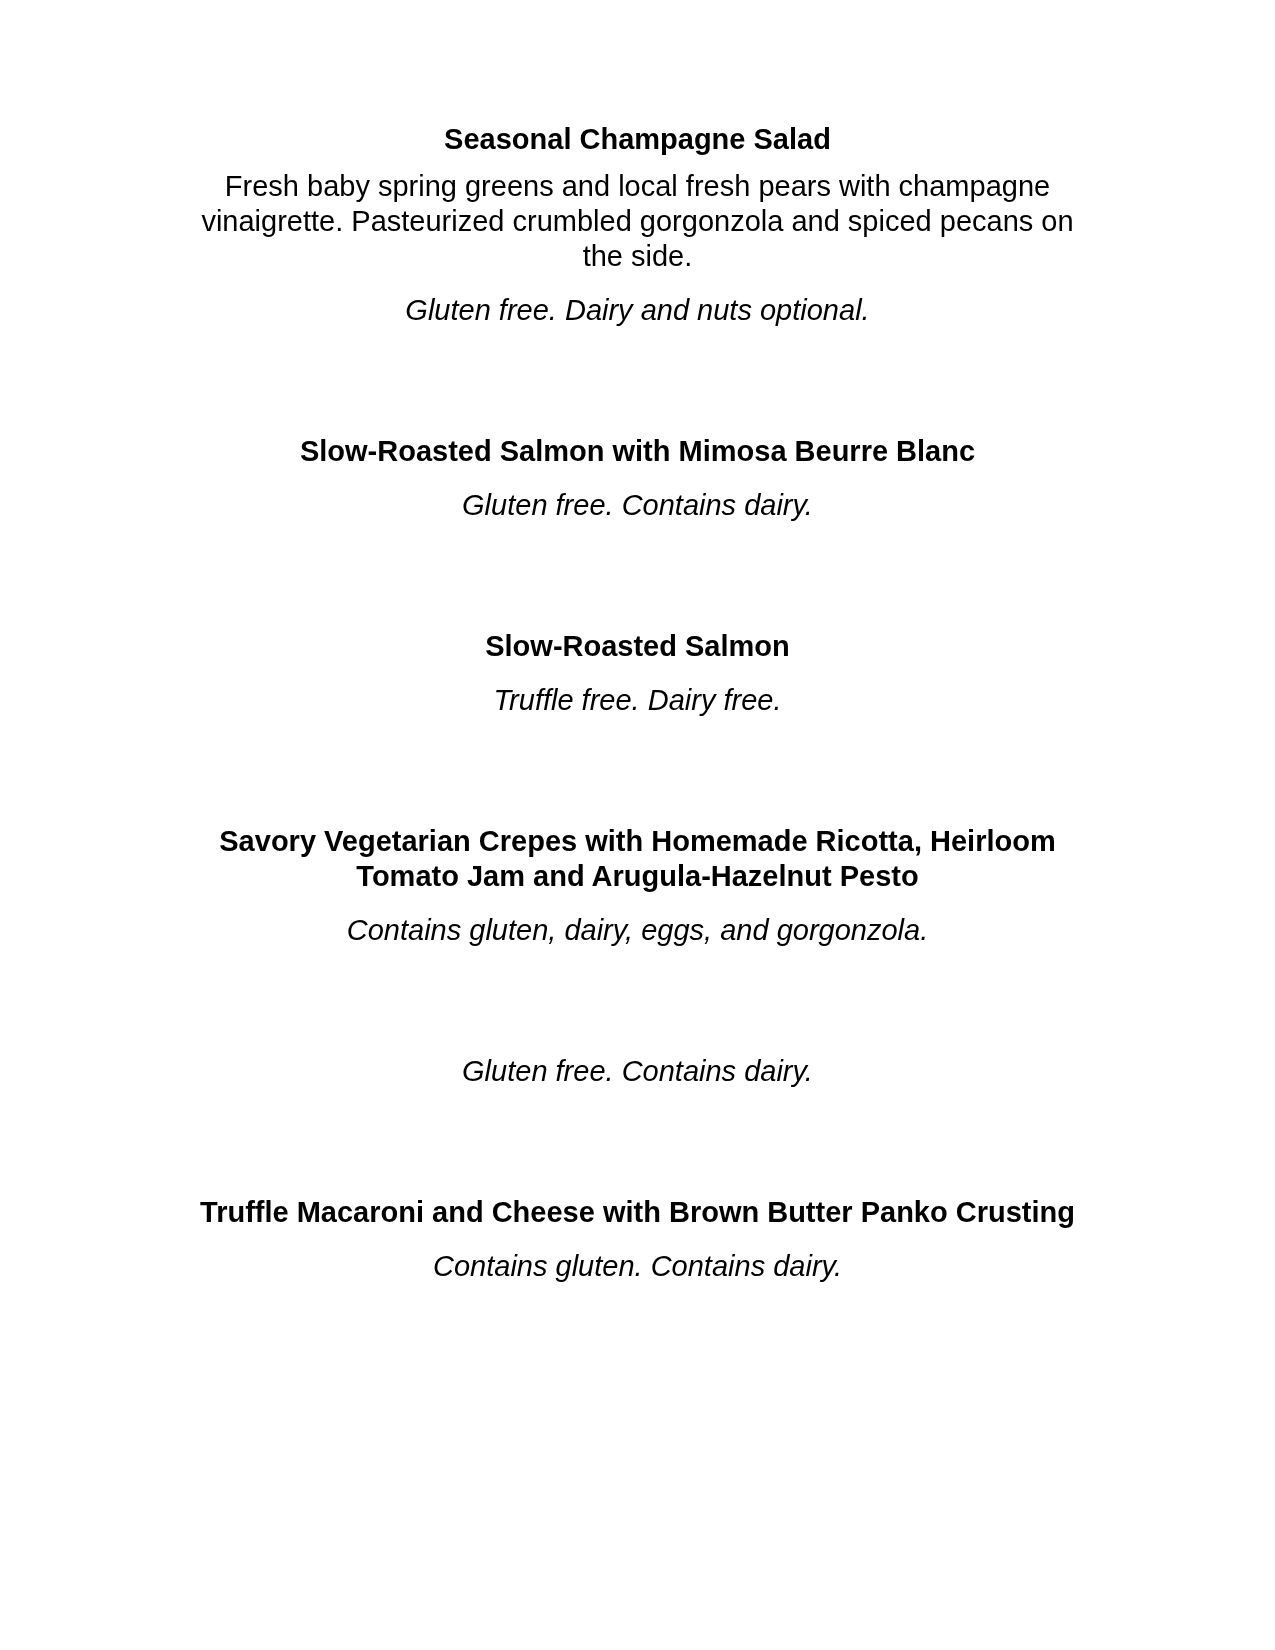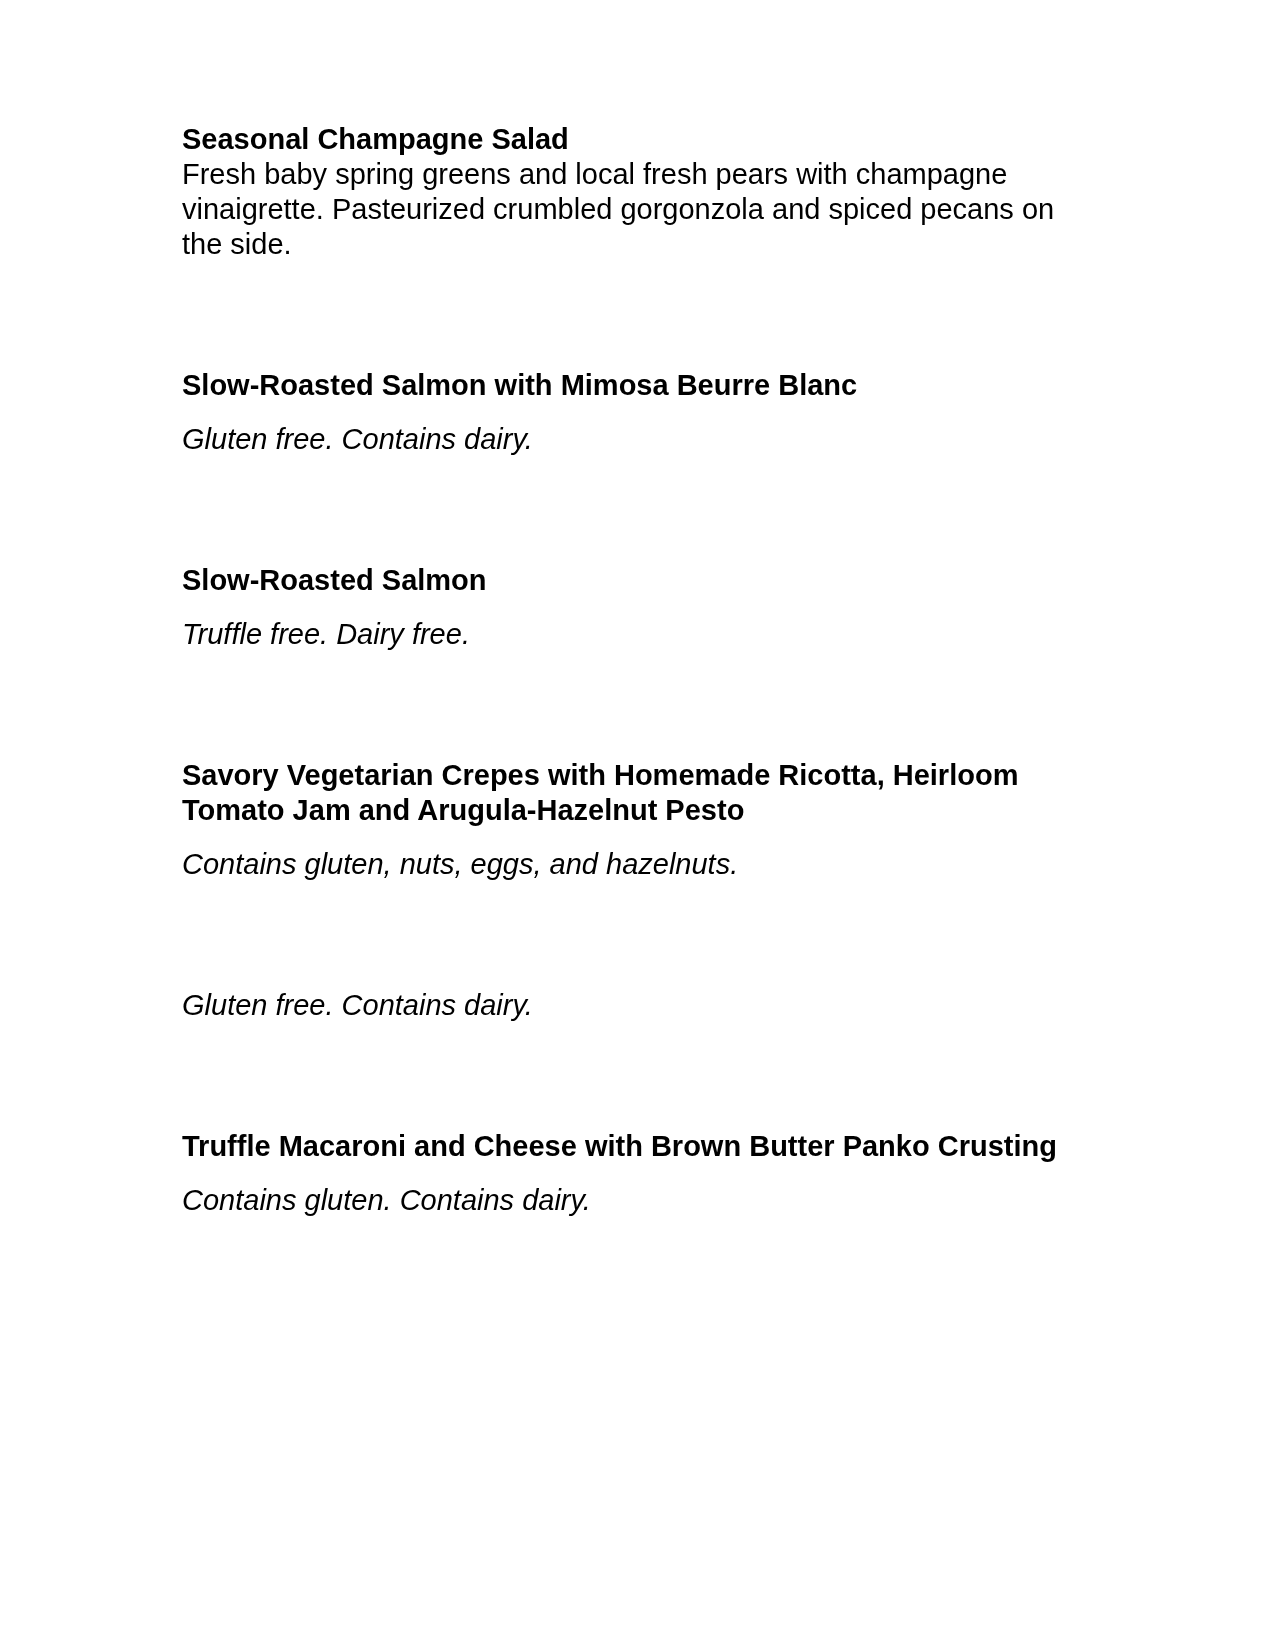--- a/index.html
+++ b/index.html
@@ -15,68 +15,69 @@
     color: #000000;
     font-family: "Liberation Sans", "DejaVu Sans", sans-serif;
     font-size: 29px;
     line-height: 35px;
     overflow: hidden;
     box-sizing: border-box;
     padding: 122px 182px 0 182px;
   }
   .menu {
     width: 100%;
-    text-align: left;
+    text-align: center;
   }
   .menu-item {
     margin: 0 0 106px 0;
   }
   .menu-item:last-child {
     margin-bottom: 6px;
   }
   .item-title {
     font-size: 29px;
     font-weight: bold;
     margin: 0;
   }
   .item-desc {
-    margin: 0;
+    margin: 12px;
     font-weight: normal;
   }
   .item-note {
     font-style: italic;
     margin: 19px 0 0 0;
   }
 </style>
 </head>
 <body>
 
 <div class="page">
   <main class="menu" id="menu-root">
   <section class="menu-item">
     <h2 class="item-title">Seasonal Champagne Salad</h2>
     <p class="item-desc">Fresh baby spring greens and local fresh pears with champagne vinaigrette. Pasteurized crumbled gorgonzola and spiced pecans on the side.</p>
+    <p class="item-note">Gluten free. Dairy and nuts optional.</p>
   </section>
 
   <section class="menu-item">
     <h2 class="item-title">Slow-Roasted Salmon with Mimosa Beurre Blanc</h2>
 
     <p class="item-note">Gluten free. Contains dairy.</p>
   </section>
 
   <section class="menu-item">
     <h2 class="item-title">Slow-Roasted Salmon</h2>
 
     <p class="item-note">Truffle free. Dairy free.</p>
   </section>
 
   <section class="menu-item">
     <h2 class="item-title">Savory Vegetarian Crepes with Homemade Ricotta, Heirloom Tomato Jam and Arugula-Hazelnut Pesto</h2>
 
-    <p class="item-note">Contains gluten, nuts, eggs, and hazelnuts.</p>
+    <p class="item-note">Contains gluten, dairy, eggs, and gorgonzola.</p>
   </section>
 
   <section class="menu-item">
 
     <p class="item-note">Gluten free. Contains dairy.</p>
   </section>
 
   <section class="menu-item">
     <h2 class="item-title">Truffle Macaroni and Cheese with Brown Butter Panko Crusting</h2>
 

